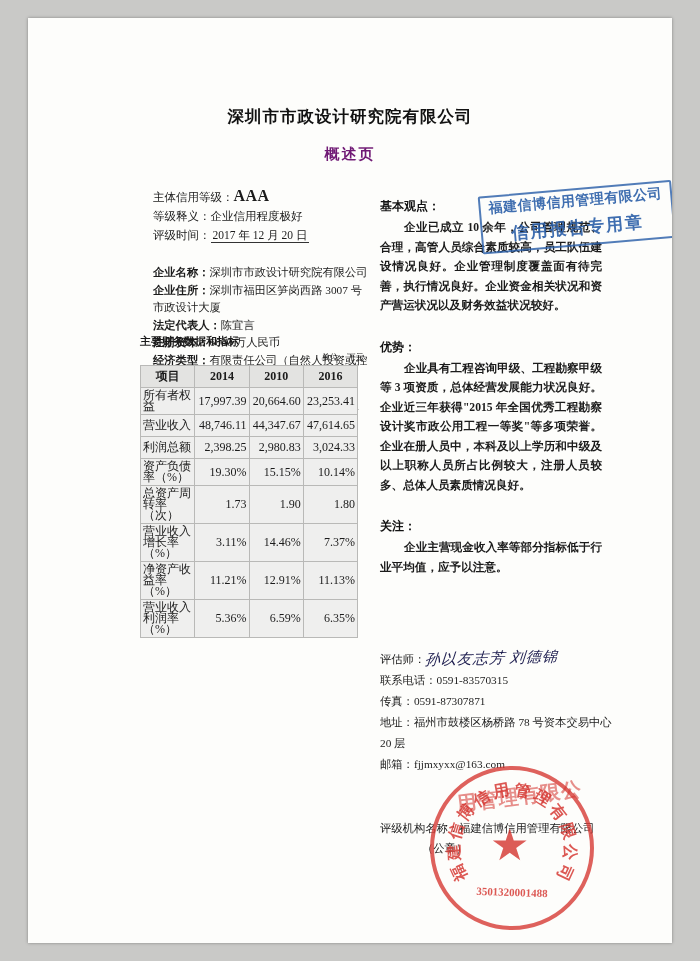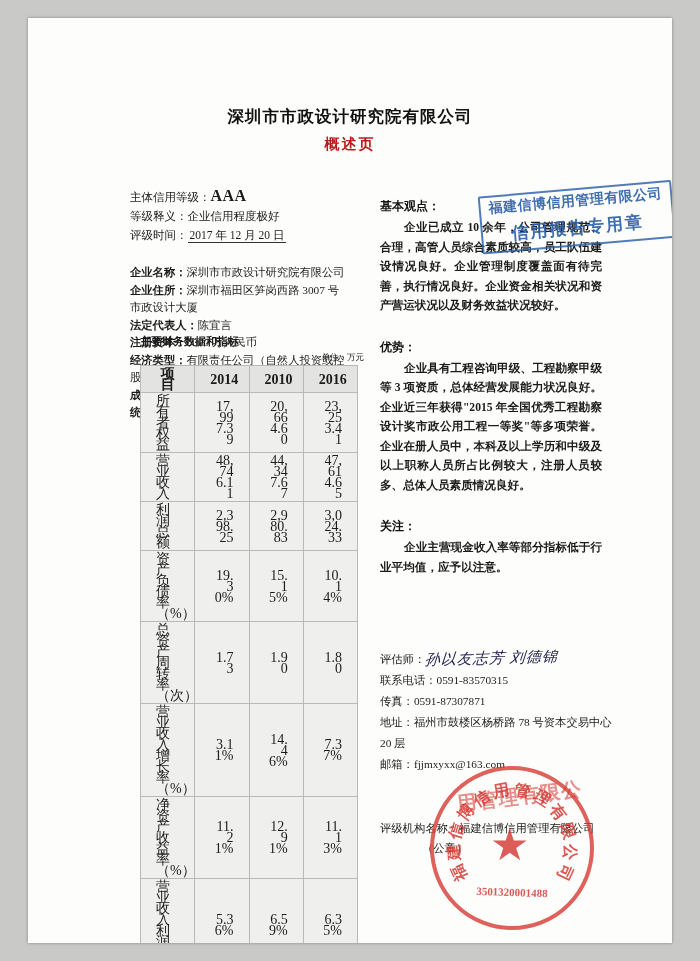--- a/index.html
+++ b/index.html
@@ -34,35 +34,35 @@
     font-size: 16.5px;
     font-weight: bold;
     color: #111;
     letter-spacing: 1px;
     margin-top: 88px;
   }
   .doc-subtitle {
     text-align: center;
     font-size: 15px;
     font-weight: bold;
-    color: #b91c1c;
+    color: #701a75;
     letter-spacing: 2px;
-    margin-top: 7px;
+    margin-top: 17px;
   }
 
   
   .body-cols {
     position: absolute;
     top: 168px;
     left: 0;
     width: 644px;
   }
   .col-left {
     position: absolute;
-    left: 102px;
+    left: 125px;
     top: 0;
     width: 215px;
   }
   .col-right {
     position: absolute;
     left: 352px;
     top: 12px;
     width: 222px;
   }
 
@@ -127,23 +127,23 @@
     margin-bottom: 1px;
   }
   table.fin {
     border-collapse: collapse;
     width: 218px;
     background: #efefee;
     table-layout: fixed;
   }
   table.fin th, table.fin td {
     border: 1px solid #b9b9b7;
-    font-size: 14px;
+    font-size: 12px;
     color: #1b1b1b;
-    padding: 2px 15px;
+    padding: 2px 2px;
     line-height: 11px;
   }
   table.fin th {
     background: #e3e3e1;
     font-weight: bold;
     text-align: center;
     height: 15px;
   }
   table.fin td.k {
     text-align: left;

